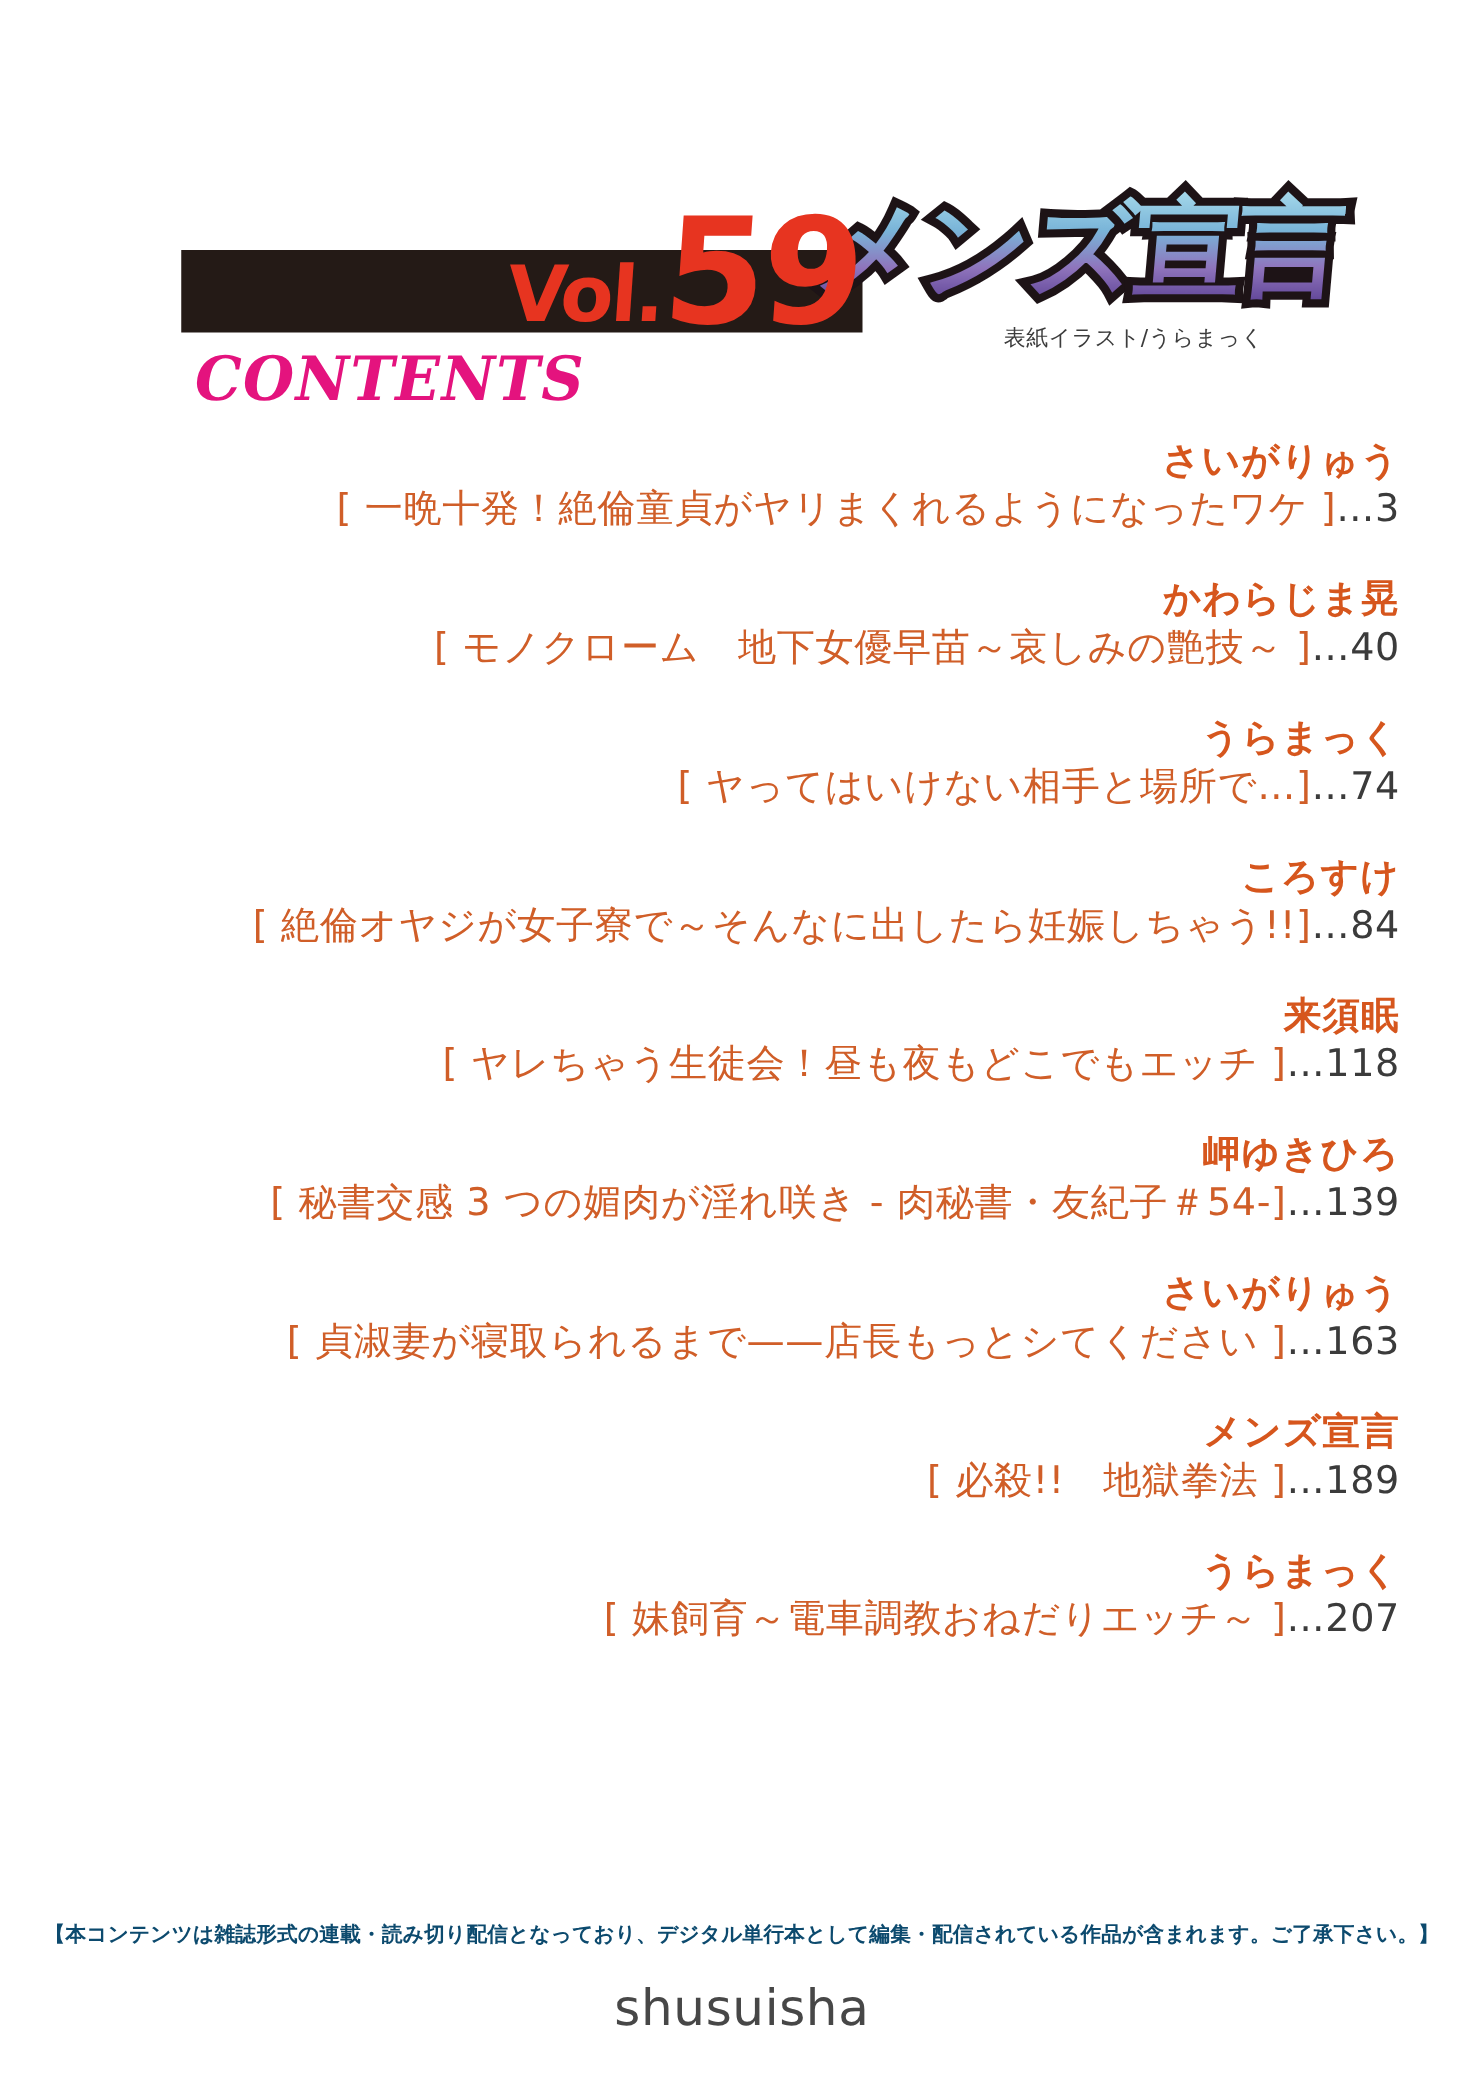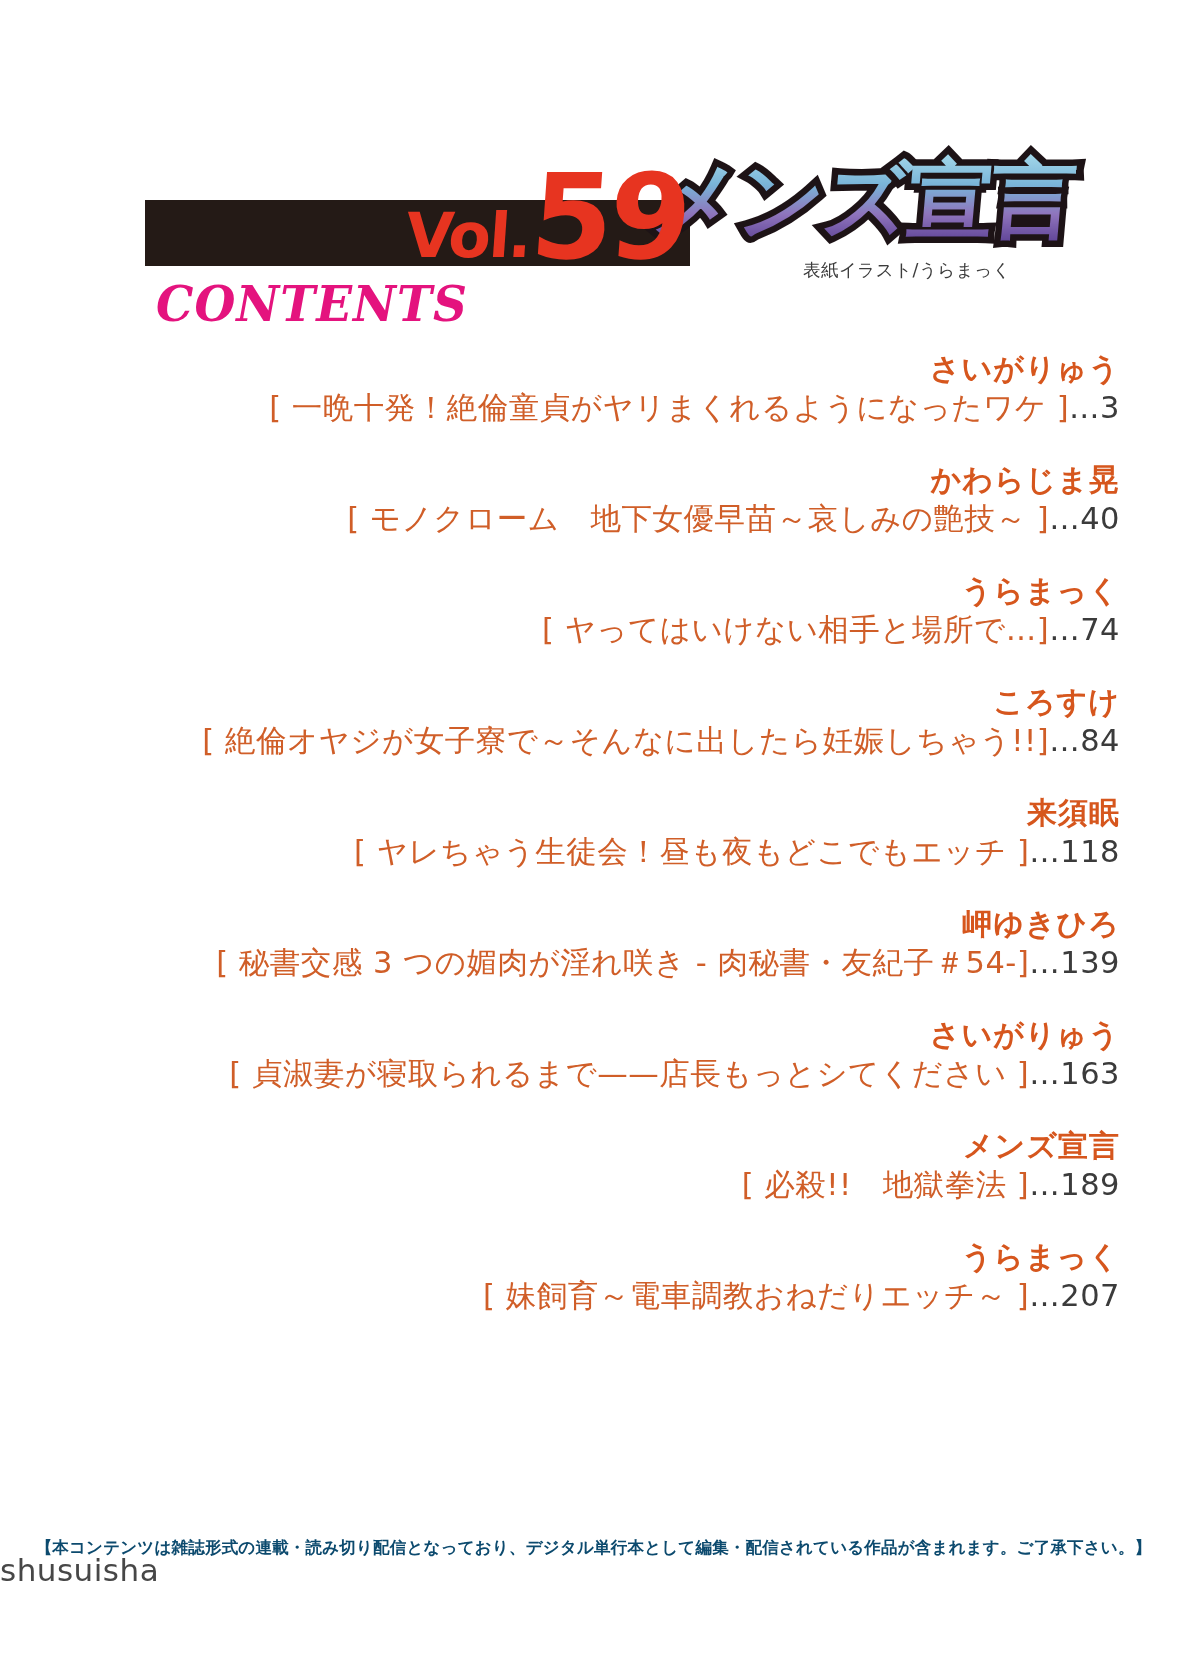--- a/index.html
+++ b/index.html
@@ -85,23 +85,23 @@
   }
 
   
   .disclaimer{
     position:absolute;left:0;top:1537px;width:100%;
     text-align:center;
     font-size:16.5px;font-weight:bold;color:#0c4a6e;
     letter-spacing:0.2px;
   }
   .publisher{
-    position:absolute;left:0;top:1552px;width:100%;
-    text-align:left;
-    font-size:31px;color:#474747;letter-spacing:0.5px;
+    position:absolute;left:0;top:1584px;width:100%;
+    text-align:center;
+    font-size:40px;color:#474747;letter-spacing:0.5px;
   }
 </style>
 </head>
 <body>
 
 <div class="page">
 
   <div class="header-bar"></div>
 
   <div class="vol-wrap">

